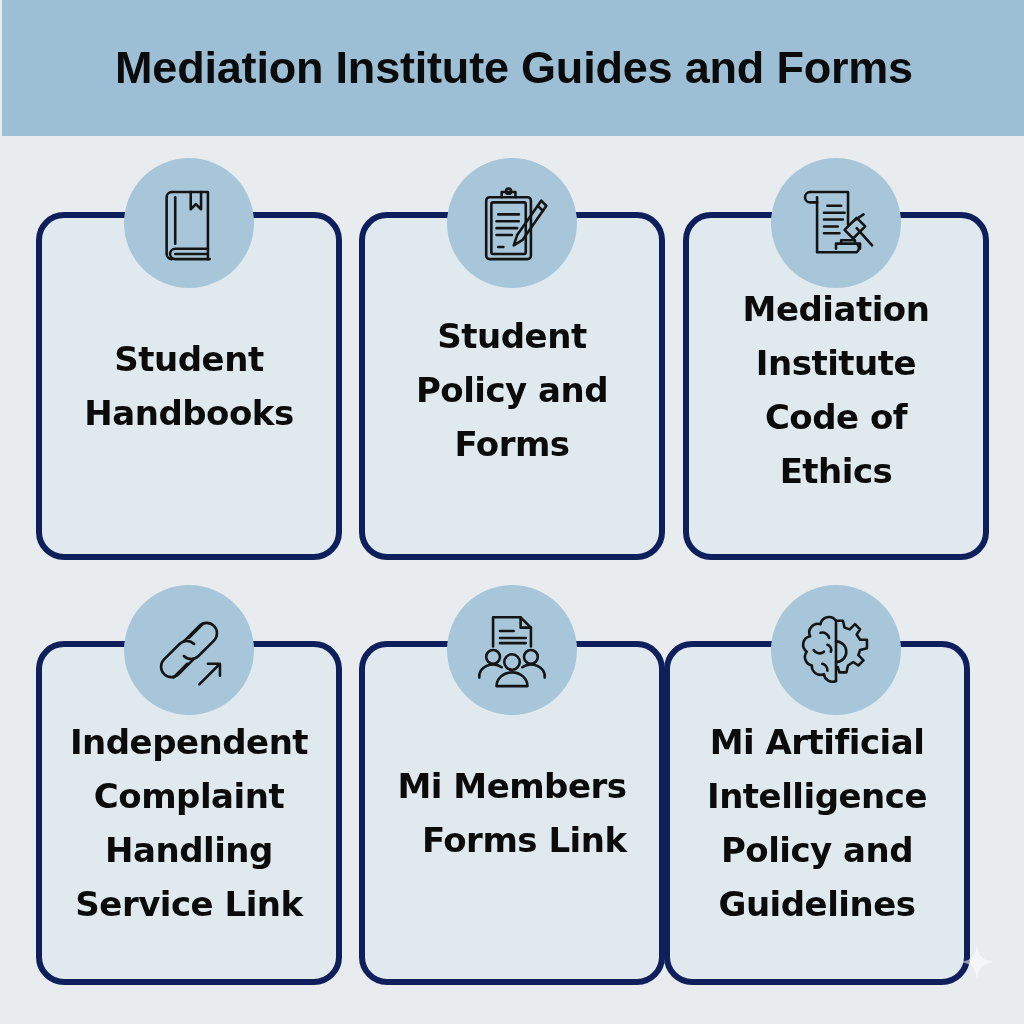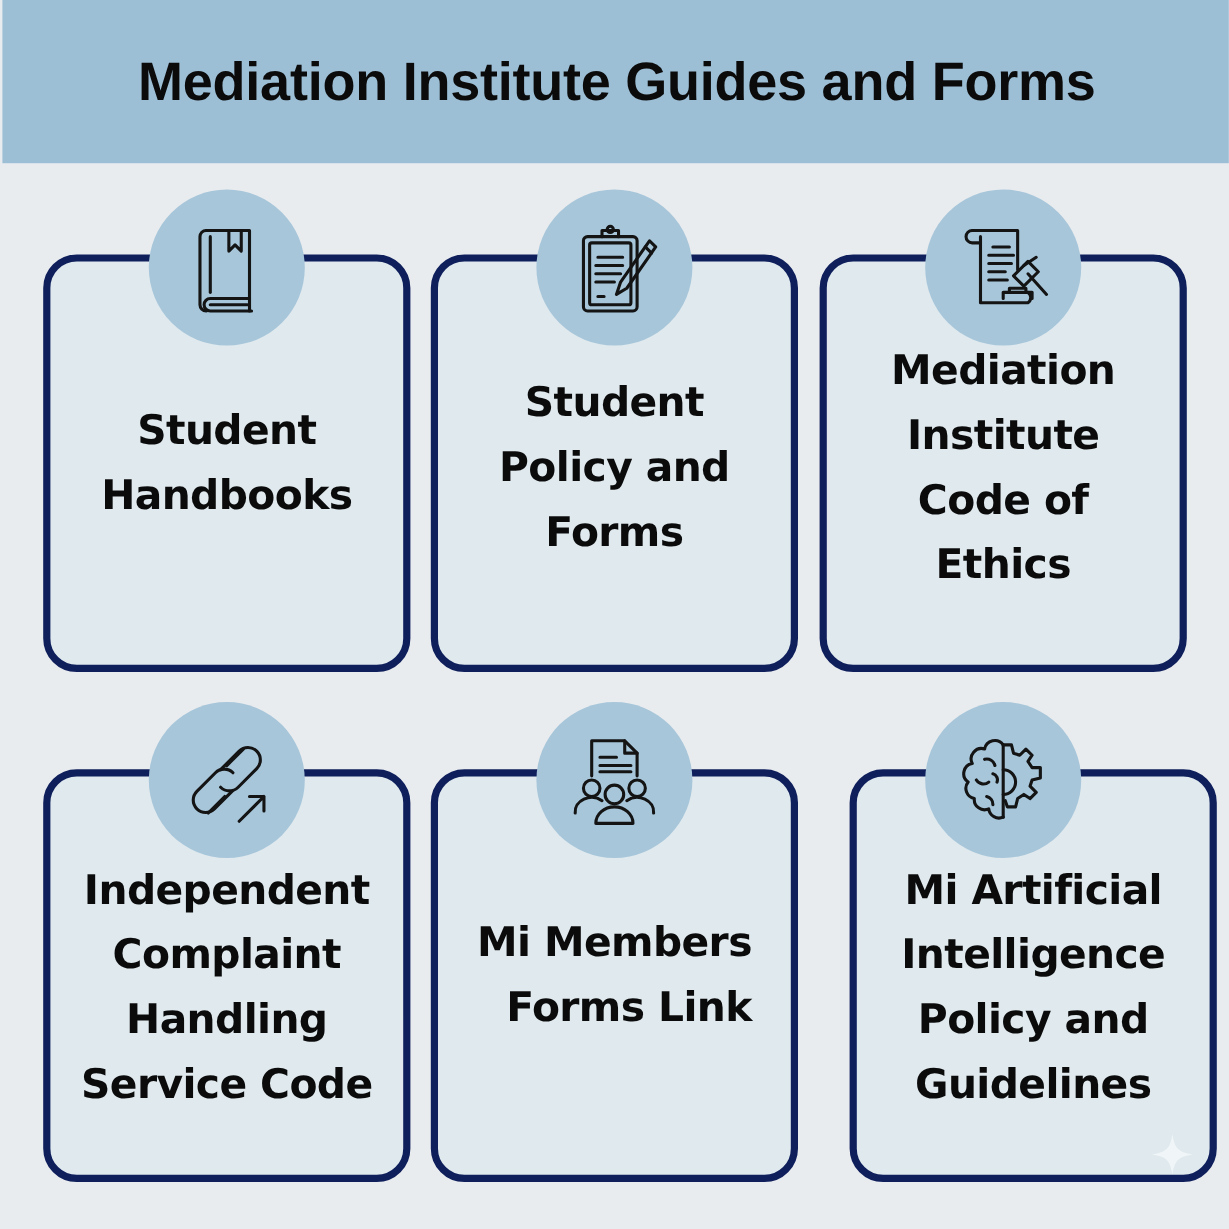--- a/index.html
+++ b/index.html
@@ -101,21 +101,21 @@
     <path d="M70 48 L82 40 M74 56 L92 76"></path>
     <path d="M50 80 V74 H78 V80"></path>
     <path d="M56 74 V70 H72 V74"></path>
   </svg>
 </div>
 
 <div class="card" style="left:36px; top:641px; height:344px; padding-top:20px;">
   <span class="label">Independent
 Complaint
 Handling
-Service Code</span>
+Service Link</span>
 </div>
 <div class="icon-circle" style="left:124px; top:585px;">
   <svg viewBox="0 0 100 100">
     <path d="M44 40 L62 22 a12 12 0 0 1 17 17 L61 57 a12 12 0 0 1 -17 0"></path>
     <path d="M50 36 L66 20"></path>
     <path d="M56 60 L38 78 a12 12 0 0 1 -17 -17 L39 43 a12 12 0 0 1 17 0"></path>
     <path d="M48 66 L32 82"></path>
     <path d="M62 90 L86 66 M72 66 H86 V80"></path>
   </svg>
 </div>
@@ -131,21 +131,21 @@
     <path d="M36 28 H52 M36 36 H66 M36 42 H66"></path>
     <circle cx="28" cy="58" r="8"></circle>
     <path d="M12 82 a16 14 0 0 1 26 -12"></path>
     <circle cx="72" cy="58" r="8"></circle>
     <path d="M88 82 a16 14 0 0 0 -26 -12"></path>
     <circle cx="50" cy="64" r="9"></circle>
     <path d="M32 92 a18 16 0 0 1 36 0 Z"></path>
   </svg>
 </div>
 
-<div class="card" style="left:708px; top:641px; height:344px; padding-top:20px;">
+<div class="card" style="left:664px; top:641px; height:344px; padding-top:20px;">
   <span class="label">Mi Artificial
 Intelligence
 Policy and
 Guidelines</span>
 </div>
 <div class="icon-circle" style="left:771px; top:585px;">
   <svg viewBox="0 0 100 100">
     <path d="M50 16 V86"></path>
     <path d="M50 16 a10 10 0 0 0 -18 4 a10 10 0 0 0 -12 14 a10 10 0 0 0 -4 18 a10 10 0 0 0 6 16 a10 10 0 0 0 14 10 a10 10 0 0 0 14 8"></path>
     <path d="M32 30 a8 8 0 0 1 10 6 M24 50 a8 8 0 0 0 12 2 M34 66 a8 8 0 0 1 6 8 M40 44 a6 6 0 0 1 4 8"></path>

